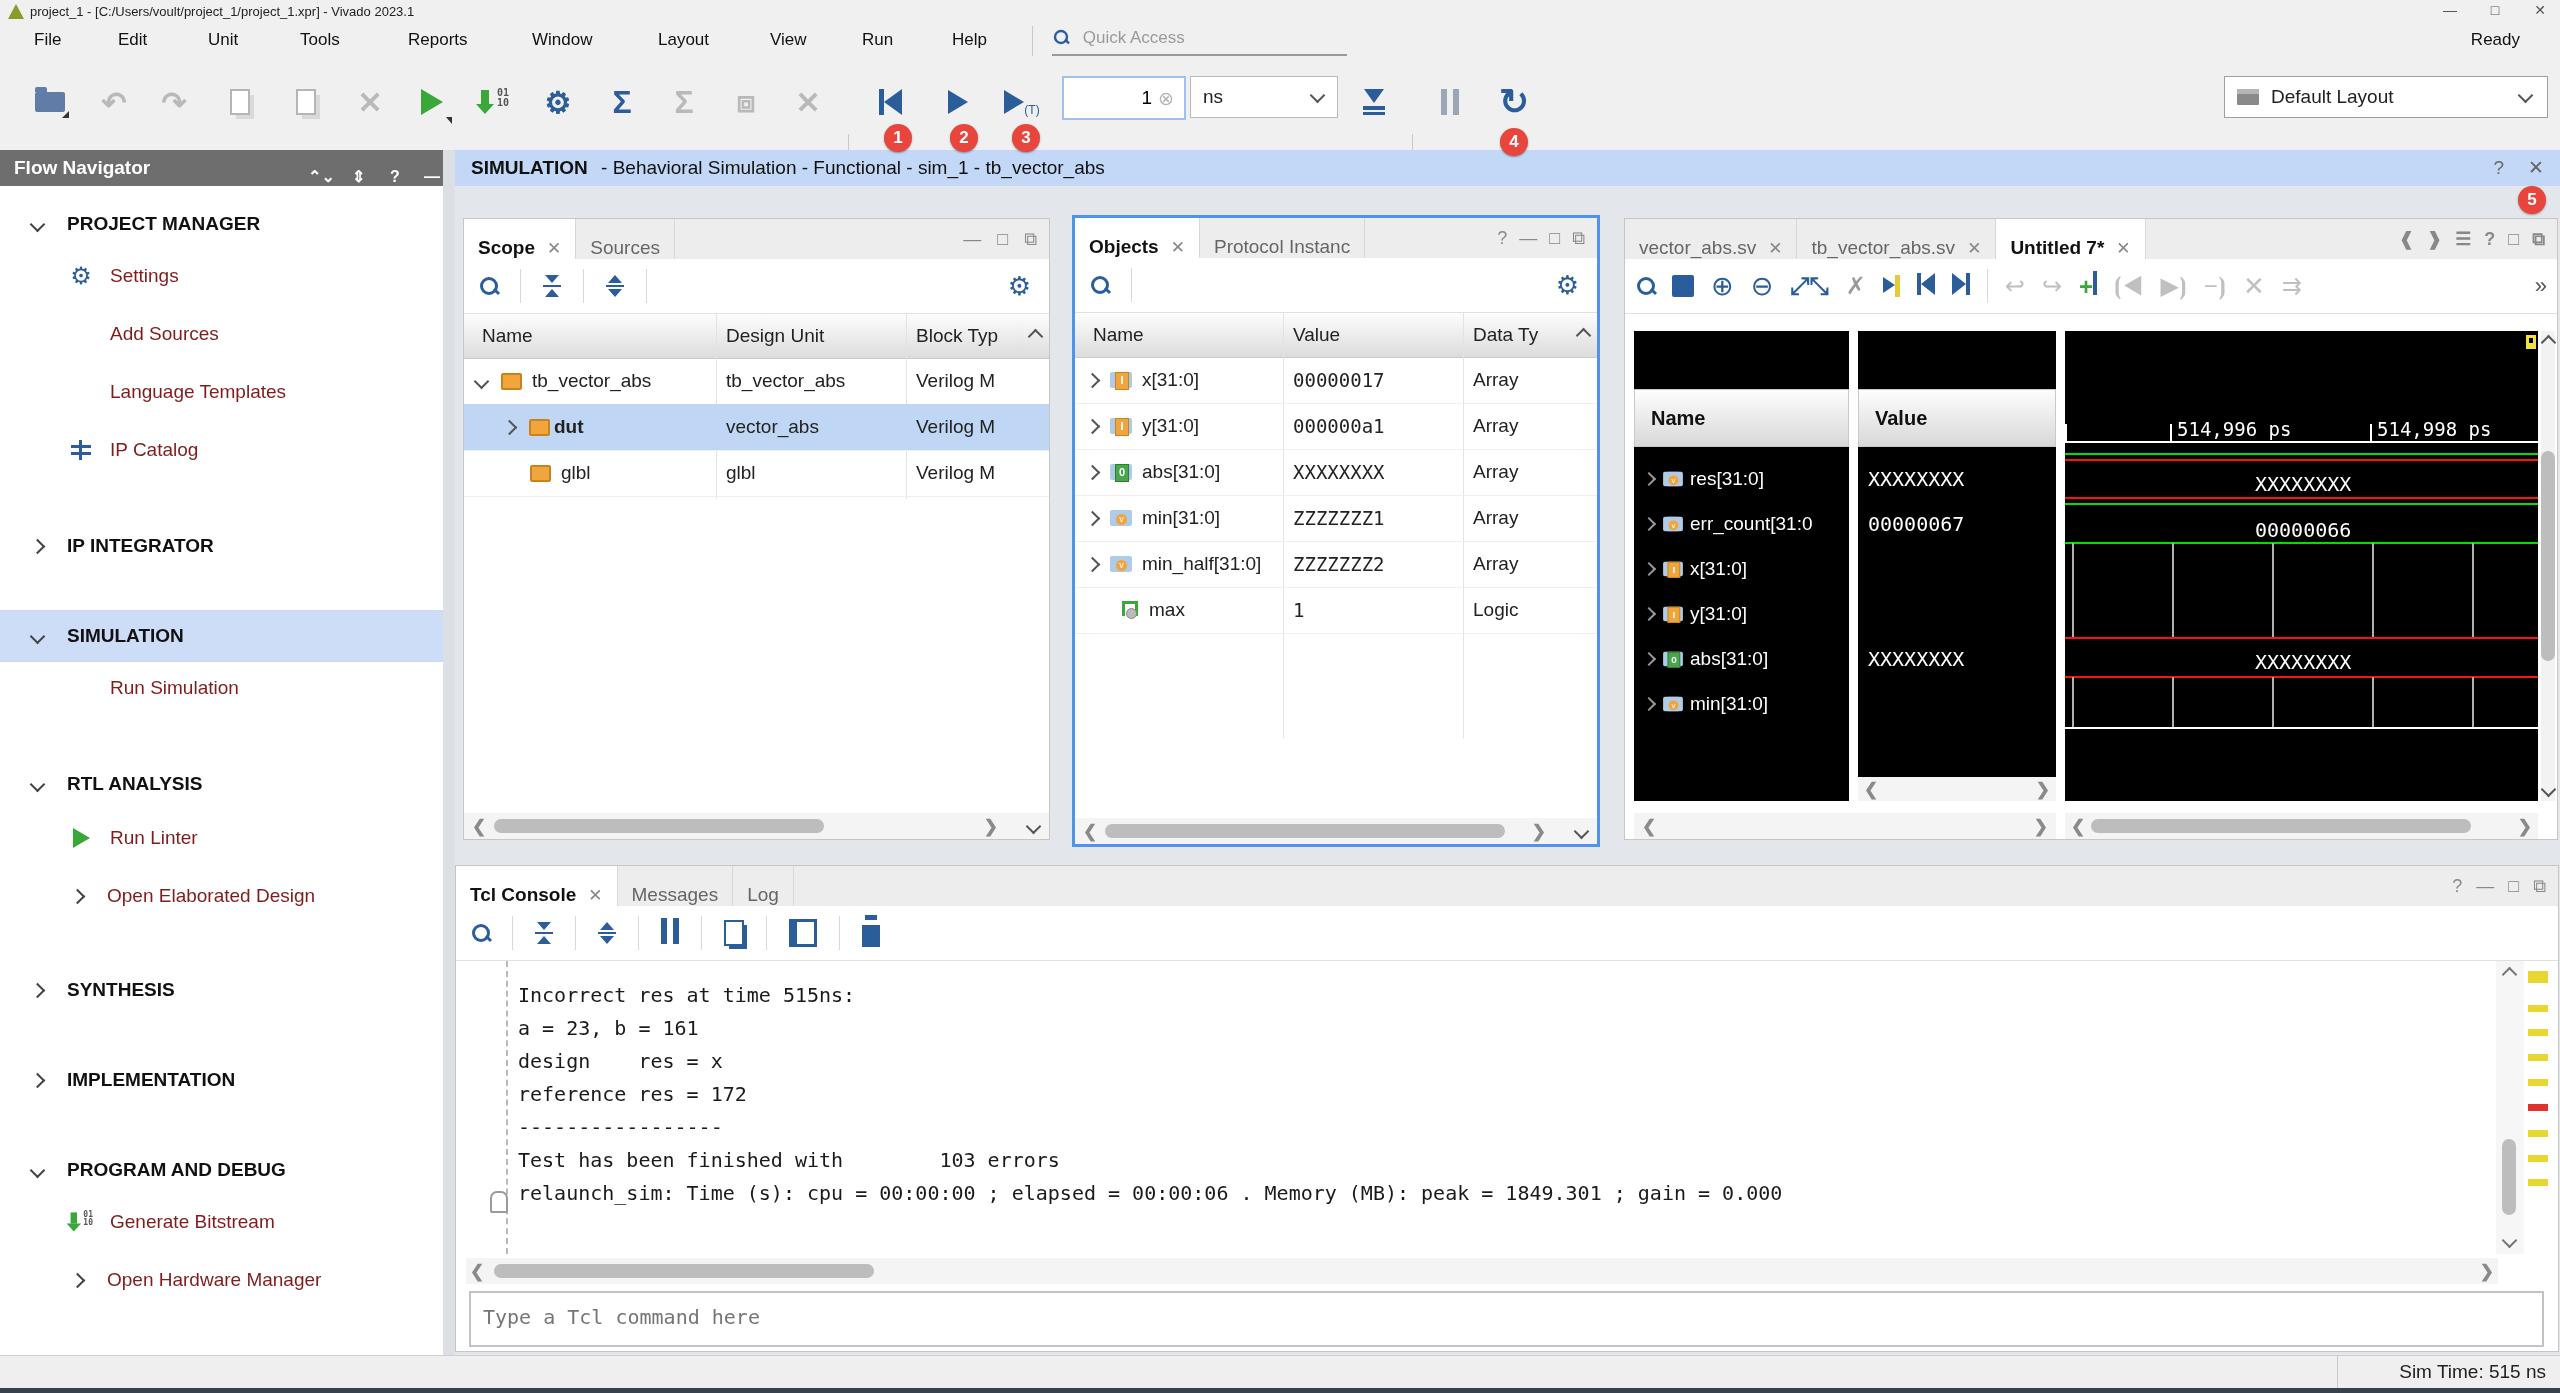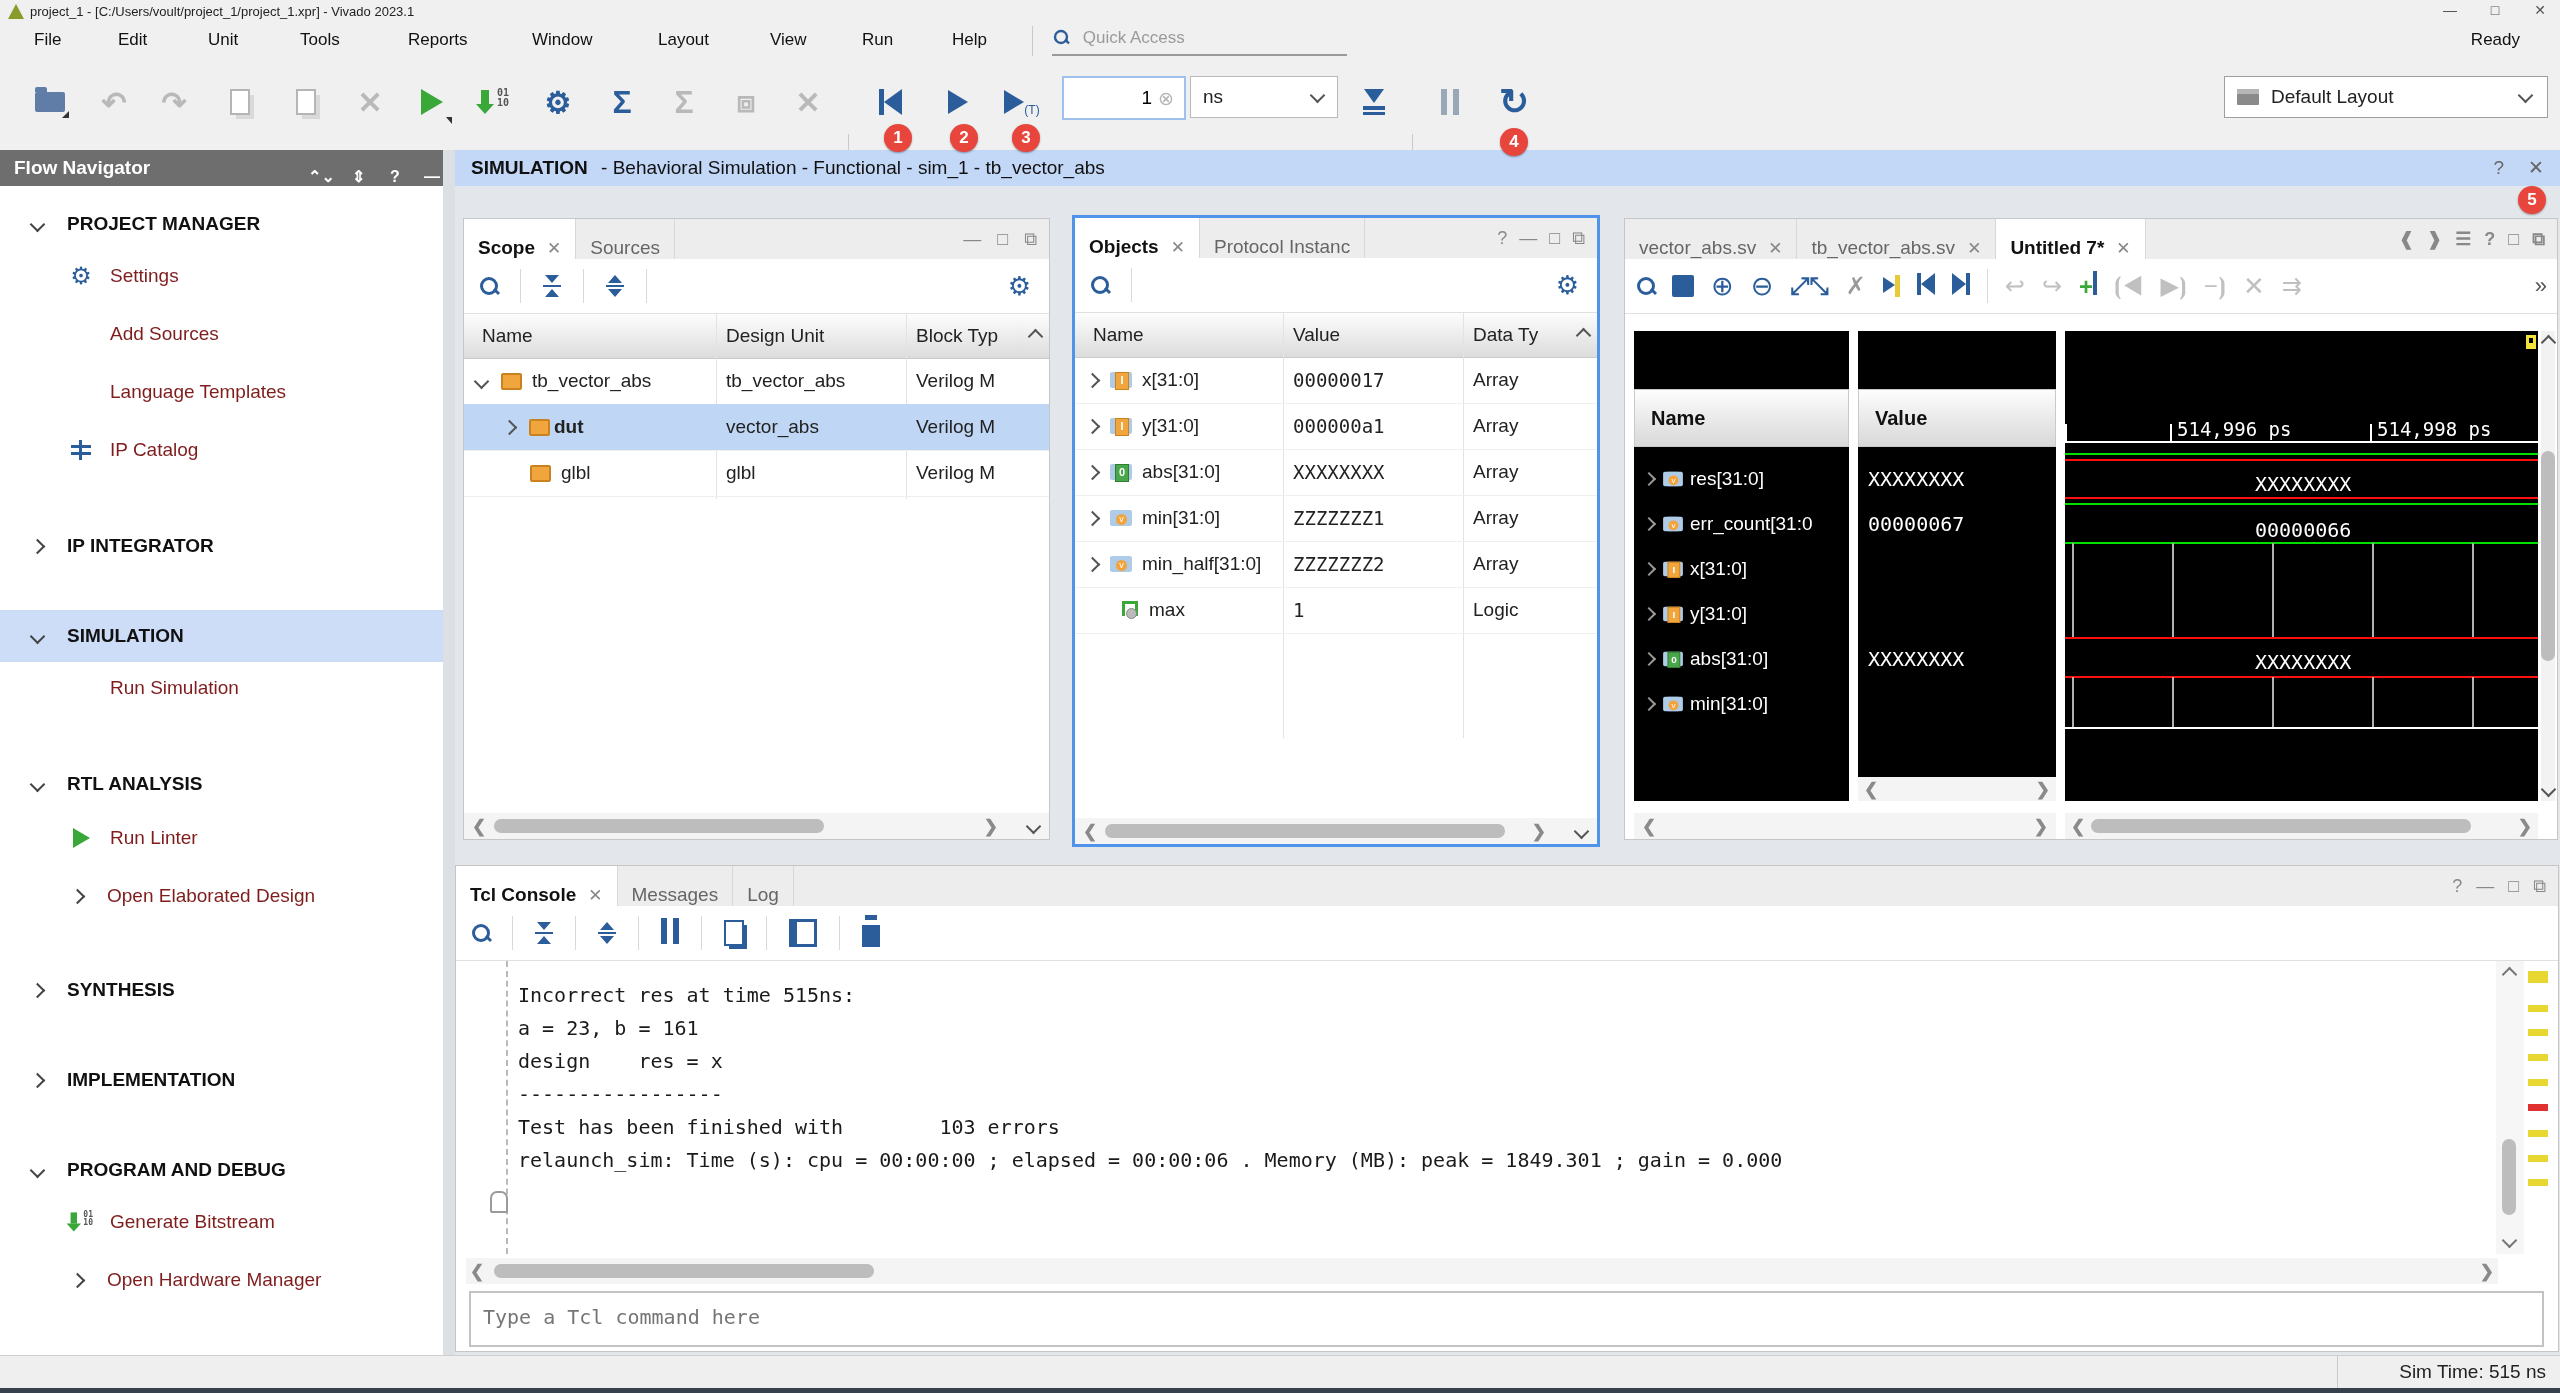--- a/index.html
+++ b/index.html
@@ -703,20 +703,21 @@
     <span class="ptool-sep"></span>
     <span style="display:inline-block;width:18px;height:22px;background:#2b5d9b;border-top:5px solid #fff;box-shadow:0 -8px 0 -3px #2b5d9b"></span>
   </div>
 
   <div class="abs" style="left:0;top:95px;width:2040px;height:293px;background:#fff;overflow:hidden">
     <div class="abs" style="left:50px;top:0;height:293px;border-left:2px dashed #b9b9b9"></div>
     <div class="abs" style="left:62px;top:18px">
       <div class="line">Incorrect res at time 515ns:</div>
       <div class="line">a = 23, b = 161</div>
       <div class="line">design    res = x</div>
+      <div class="line">reference res = 172</div>
       <div class="line">-----------------</div>
       <div class="line">Test has been finished with        103 errors</div>
       <div class="line">relaunch_sim: Time (s): cpu = 00:00:00 ; elapsed = 00:00:06 . Memory (MB): peak = 1849.301 ; gain = 0.000</div>
     </div>
     <span class="abs" style="left:34px;top:230px;width:14px;height:18px;border:2px solid #9a9a9a;border-radius:7px 7px 2px 2px"></span>
   </div>
 
   <div class="abs" style="left:2040px;top:95px;width:28px;height:293px;background:#f6f6f6">
     <span class="chev" style="position:absolute;left:8px;top:8px;transform:rotate(-135deg);border-color:#777"></span>
     <span class="thumb-v" style="position:absolute;left:6px;top:178px;height:76px"></span>

